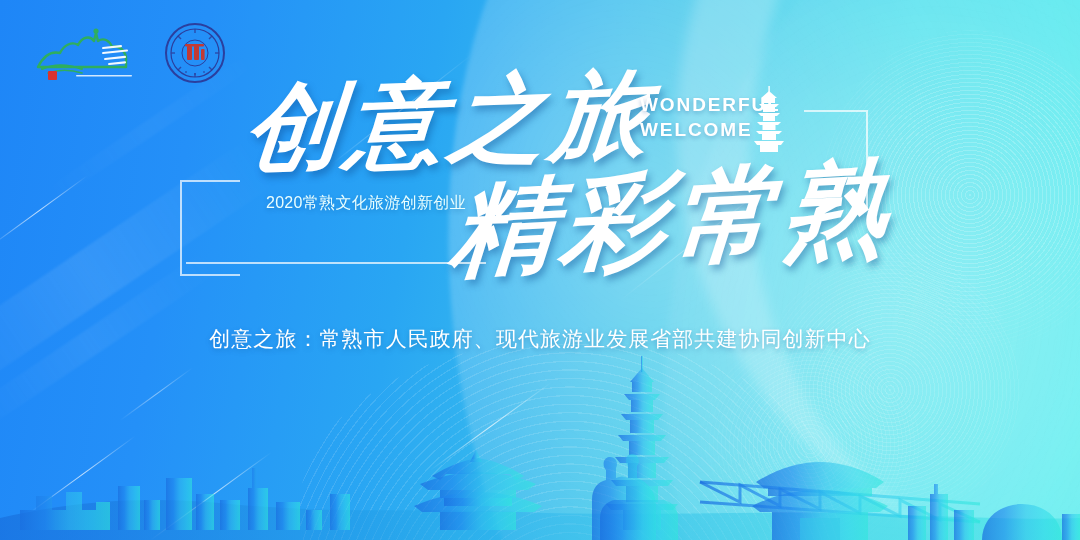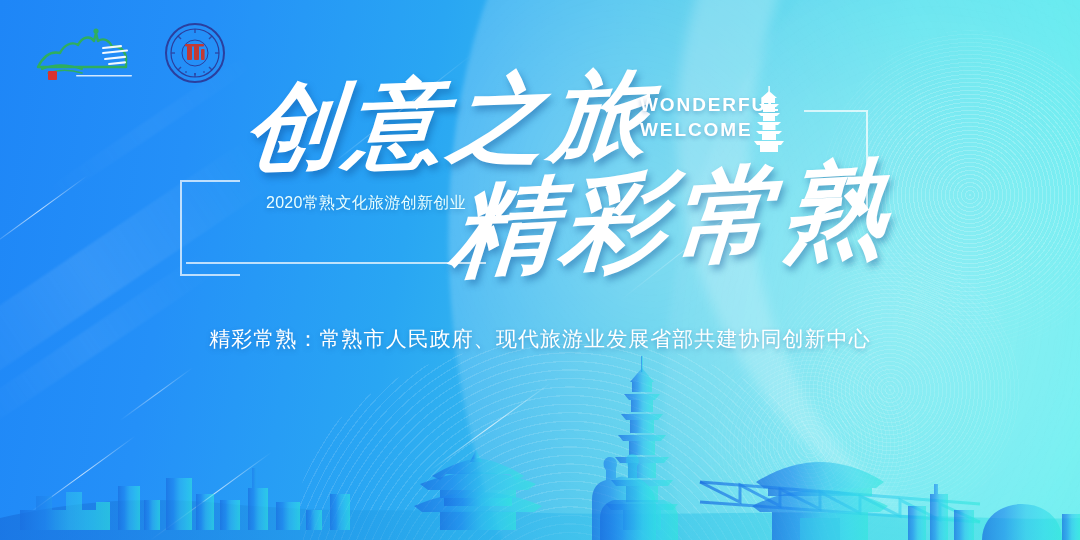--- a/index.html
+++ b/index.html
@@ -296,21 +296,21 @@
     </svg>
 
     <div class="bracket left"></div>
     <div class="bracket under"></div>
     <div class="bracket right"></div>
 
     <div class="subtitle">
       <div>2020常熟文化旅游创新创业</div>
     </div>
 
-    <div class="organizer">精彩常熟：常熟市人民政府、现代旅游业发展省部共建协同创新中心</div>
+    <div class="organizer">创意之旅：常熟市人民政府、现代旅游业发展省部共建协同创新中心</div>
 
     <div class="vertical-en">2020  WELCOME TO CHANGSHU</div>
   </div>
 
   <div class="skyline">
     <svg viewBox="0 0 1080 190" preserveAspectRatio="none" aria-hidden="true">
       <defs>
         <linearGradient id="skyGrad" x1="0" y1="0" x2="1" y2="0">
           <stop offset="0%" stop-color="#1a6fe0" stop-opacity=".72"></stop>
           <stop offset="28%" stop-color="#1f86ee" stop-opacity=".62"></stop>

